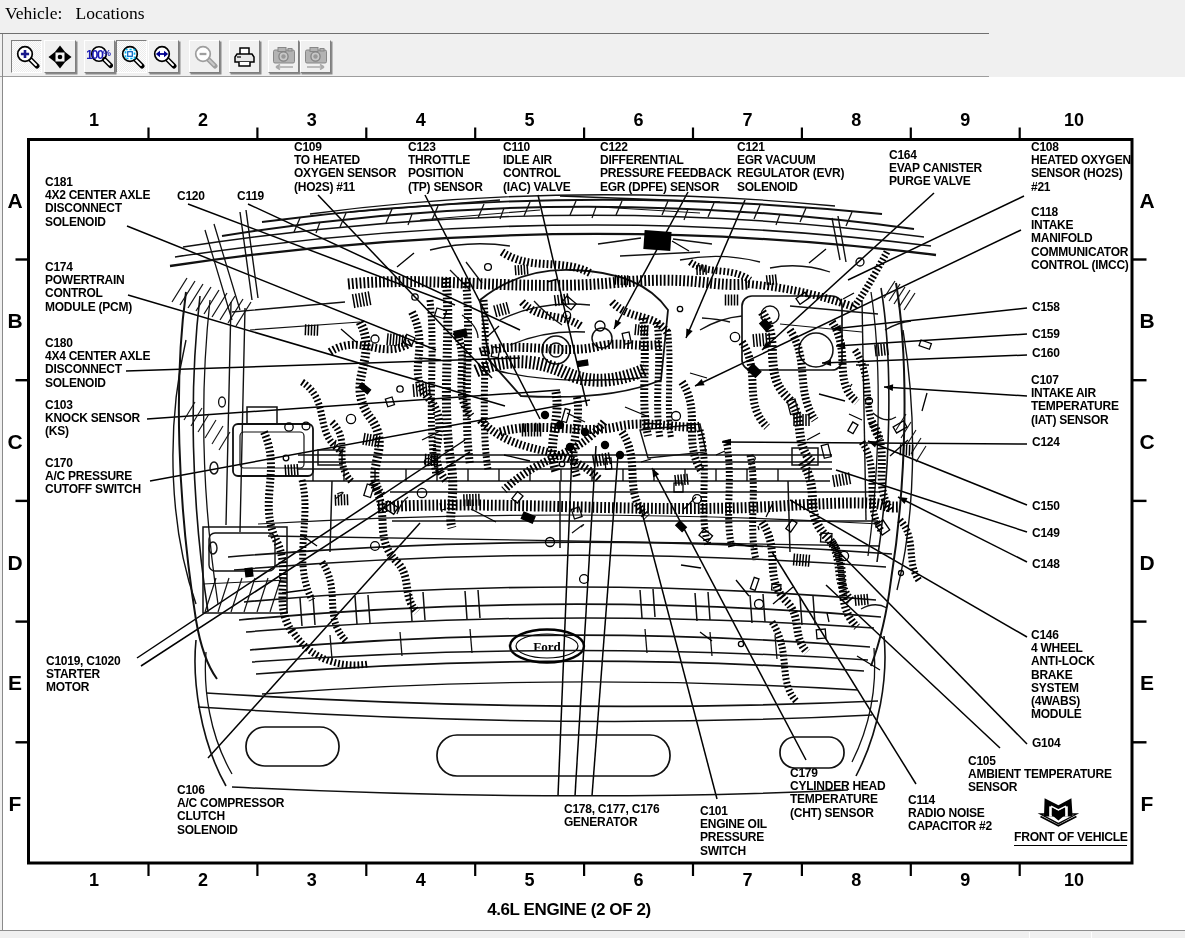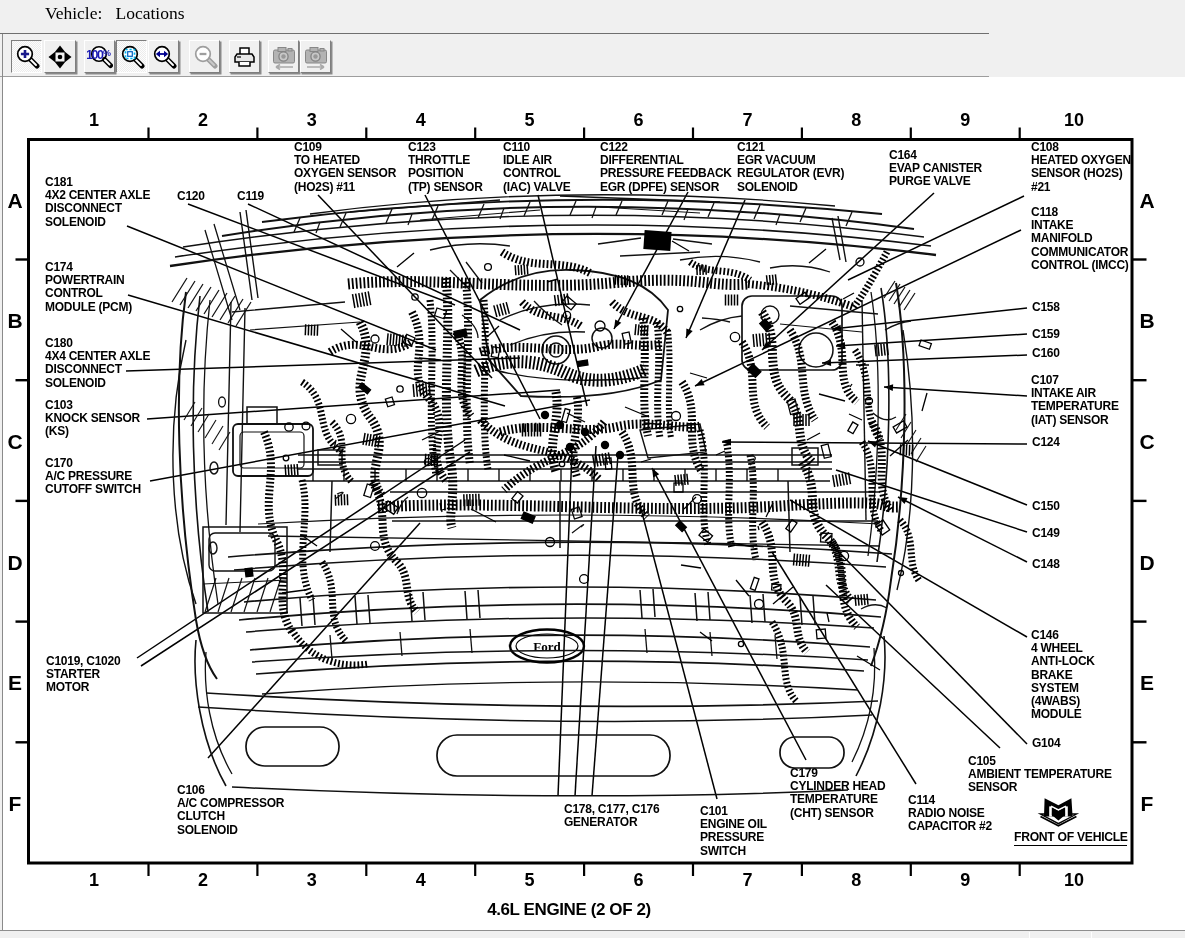--- a/index.html
+++ b/index.html
@@ -1,17 +1,17 @@
 <!DOCTYPE html>
 <html><head><meta charset="utf-8"><style>
 * { margin:0; padding:0; box-sizing:border-box; }
 html,body { width:1185px; height:938px; background:#f0f0f0; overflow:hidden;
   font-family:"Liberation Sans", sans-serif; }
 #title { position:absolute; left:5px; top:3px; font-family:"Liberation Serif", serif;
-  font-size:17.5px; color:#000;margin-left:40px; }
+  font-size:17.5px; color:#000; }
 #tbar { position:absolute; left:0; top:33px; width:989px; height:44px;
   background:#f0f0f0; border-top:1.5px solid #6f6f6f; border-bottom:1px solid #9d9d9d; }
 .btn { position:absolute; top:6px; width:31px; height:33px; background:#f0f0f0;
   border:1px solid; border-color:#fff #7e7e7e #7e7e7e #fff; box-shadow:1.5px 1.5px 0 #8a8a8a; }
 .btn.sunk { border-color:#7e7e7e #fff #fff #7e7e7e; box-shadow:none; }
 .btn.dith { background:repeating-conic-gradient(#fdfdfd 0 25%, #ececec 0 50%) 0 0/2px 2px; }
 .btn svg { position:absolute; left:2px; top:3px; }
 #leftline { position:absolute; left:2px; top:34px; width:1px; height:896px; background:#8a8a8a; }
 #content { position:absolute; left:3px; top:77px; width:1182px; height:853px; background:#fff; }
 #sbar { position:absolute; left:0; top:930px; width:1185px; height:8px;

